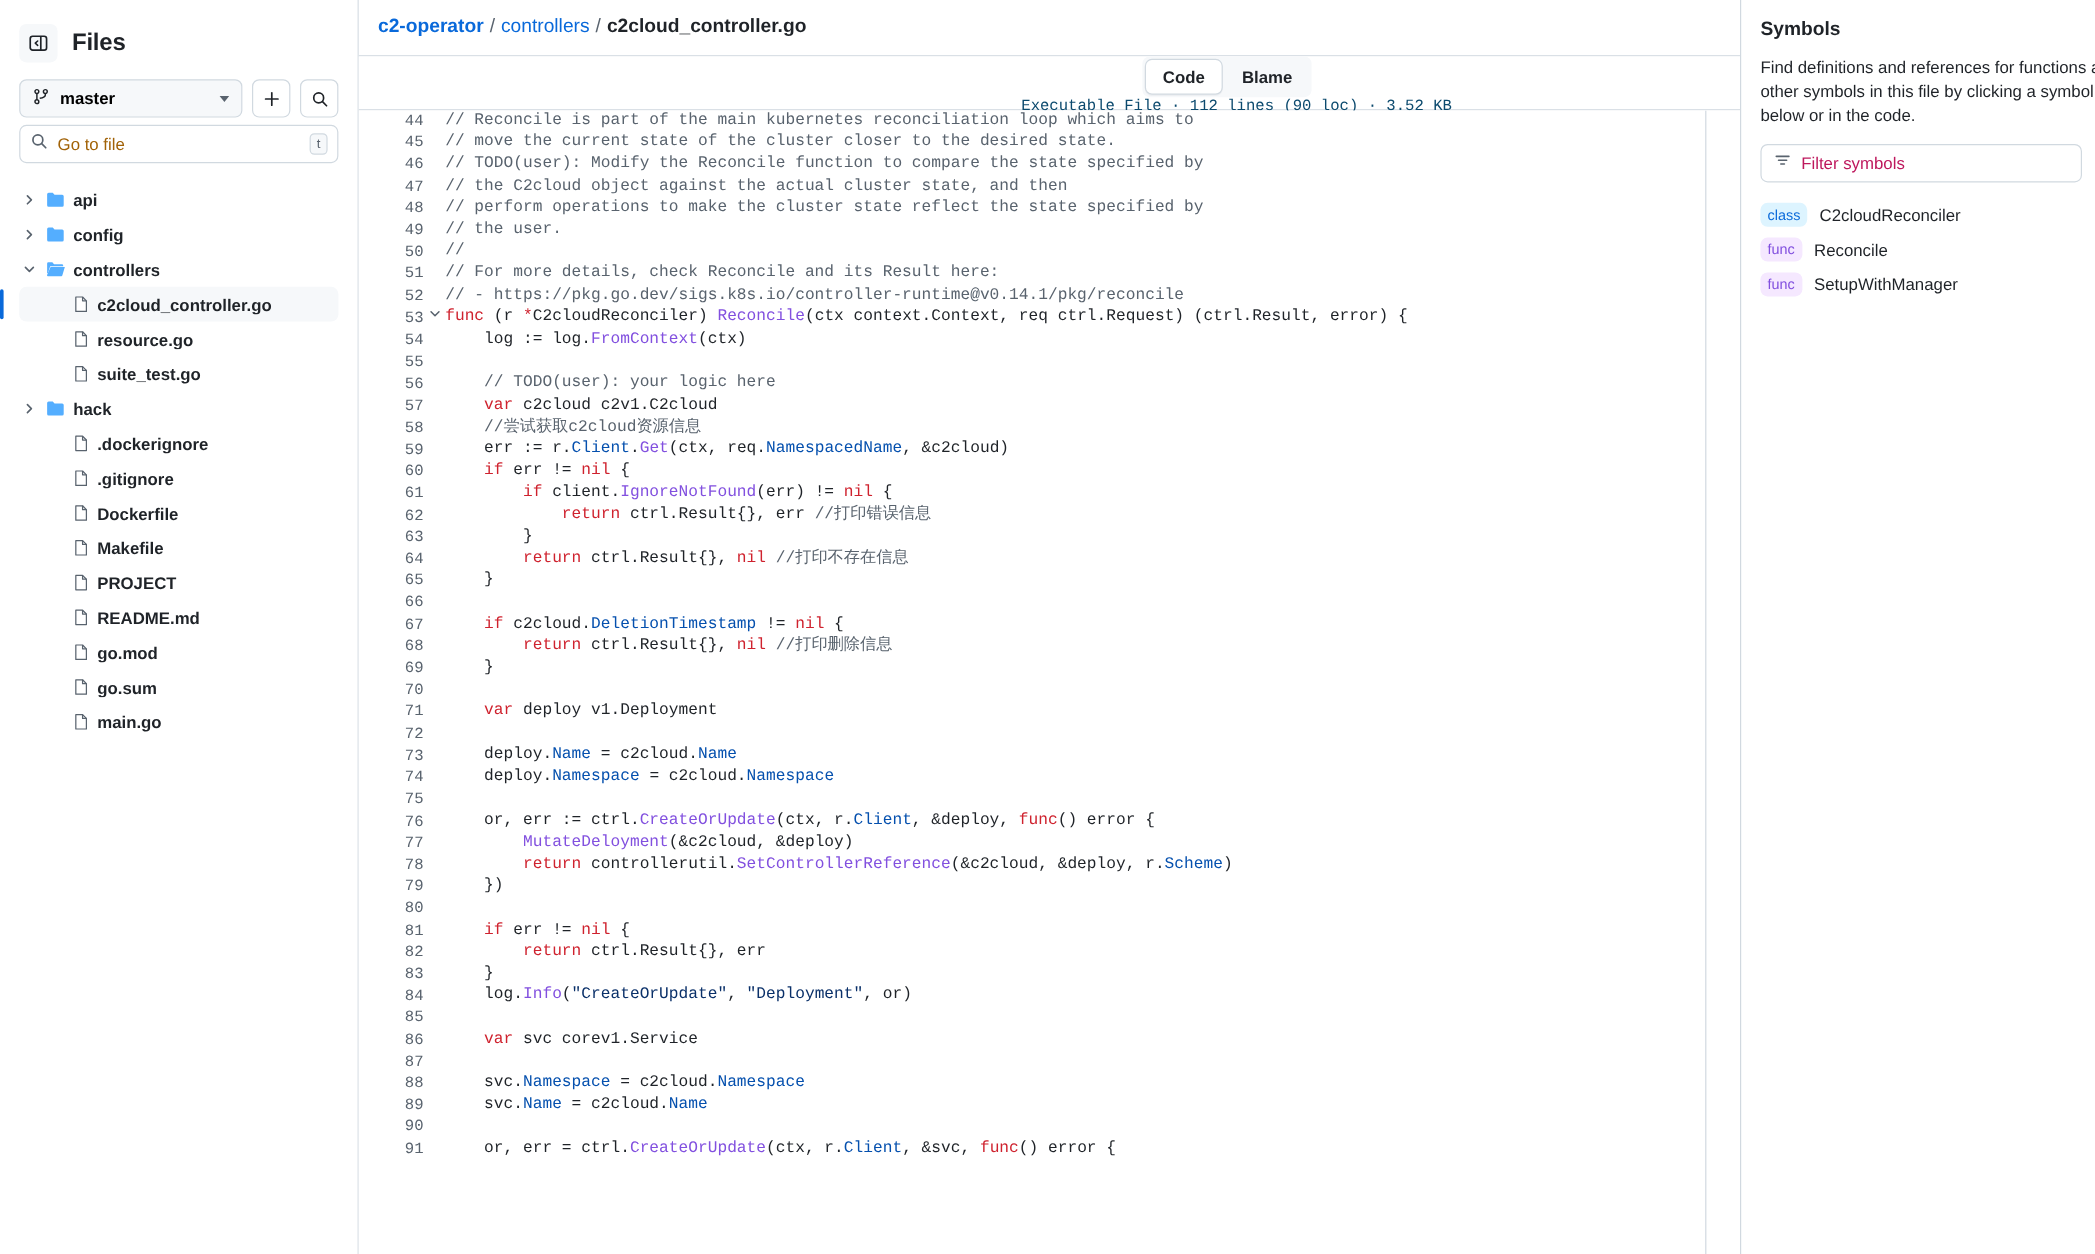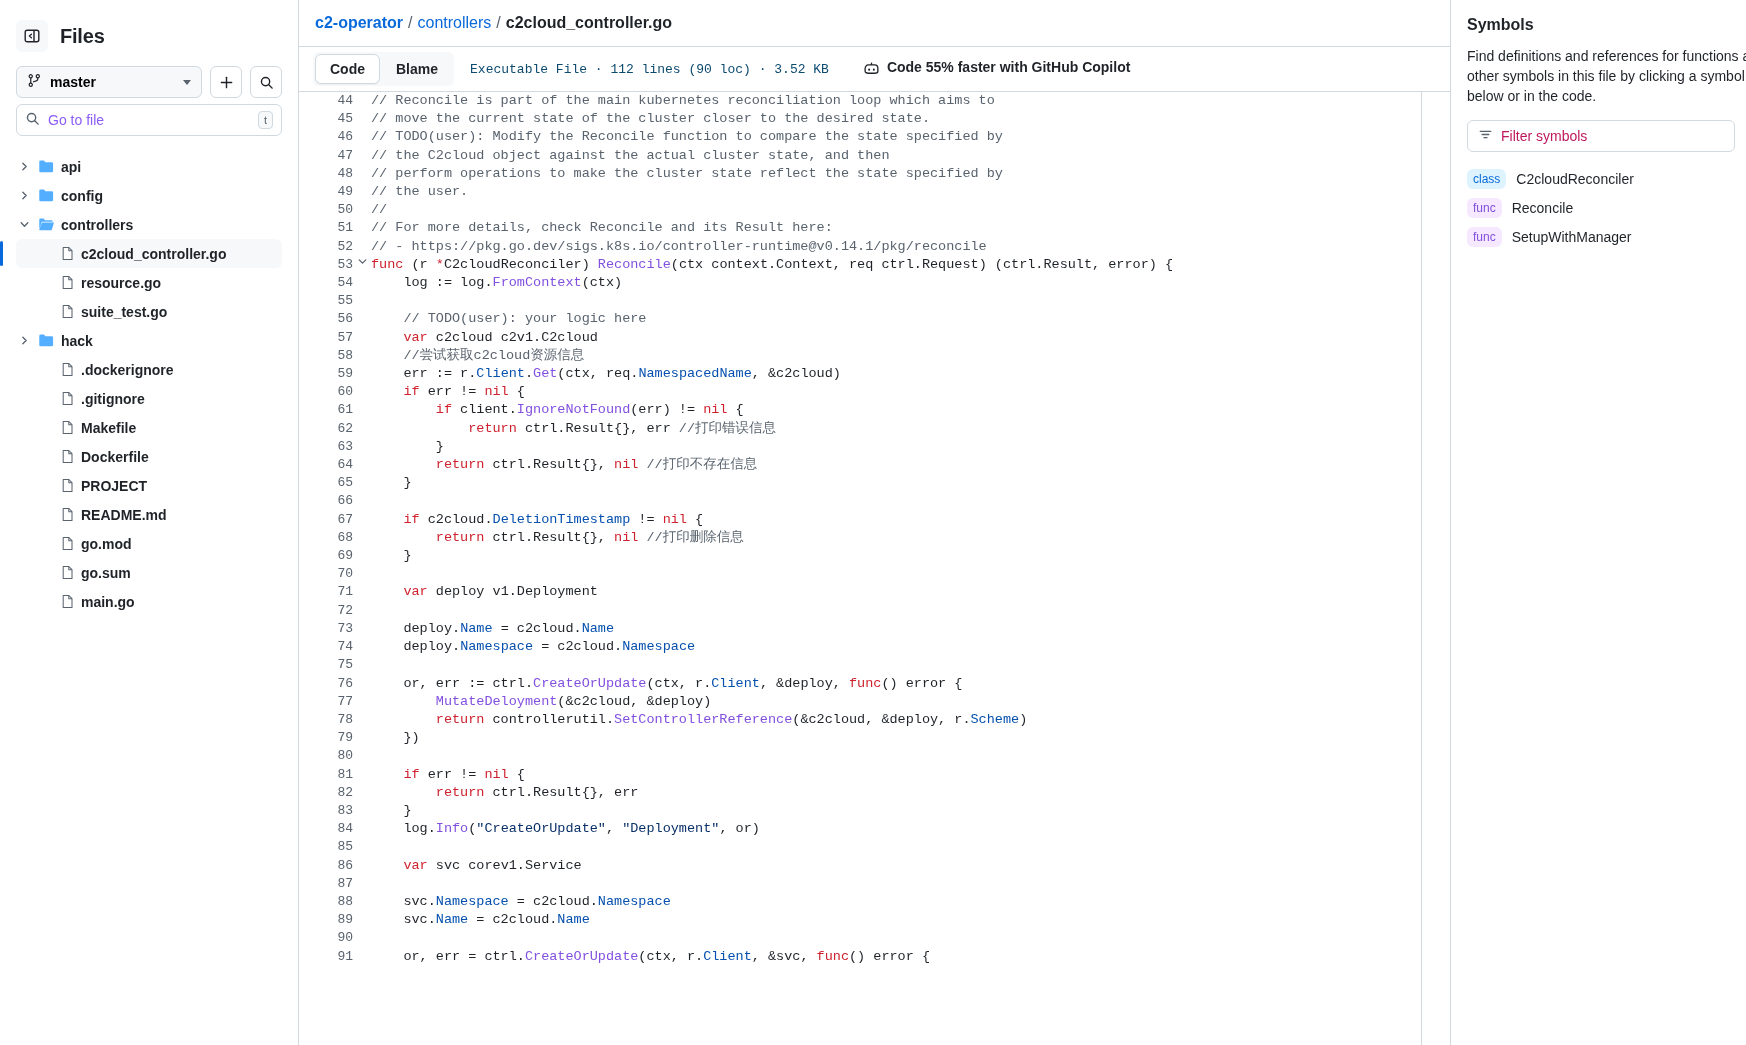--- a/index.html
+++ b/index.html
@@ -41,21 +41,21 @@
   .icon-btn {
     width: 32px; height: 32px; border: 1px solid #d1d9e0; border-radius: 6px;
     background: #ffffff; display: flex; align-items: center; justify-content: center;
     cursor: pointer;
   }
   .gotofile {
     position: relative; height: 32px; border: 1px solid #d1d9e0; border-radius: 6px;
     background: #ffffff; display: flex; align-items: center; gap: 8px; padding: 0 8px;
     margin-bottom: 16px; cursor: text;
   }
-  .gotofile .ph { color: #8b5cf6; font-size: 14px; flex: 1 1 auto; }
+  .gotofile .ph { color: #a16207; font-size: 14px; flex: 1 1 auto; }
   .kbd {
     border: 1px solid #d1d9e0; border-radius: 4px; background: #f6f8fa;
     font-size: 11px; color: #59636e; padding: 1px 5px; line-height: 14px;
   }
 
   .tree { list-style: none; }
   .tree-item {
     display: flex; align-items: center; height: 29px; gap: 6px;
     font-size: 14px; cursor: pointer; border-radius: 6px;
     padding-right: 6px; position: relative; font-weight: bold;
@@ -80,21 +80,21 @@
   }
   .crumb { font-size: 16px; display: flex; align-items: center; gap: 5px; }
   .crumb a { color: #0969da; text-decoration: none; cursor: pointer; }
   .crumb .repo { font-weight: 600; }
   .crumb .sep { color: #59636e; font-weight: 400; }
   .crumb .cur { font-weight: 600; color: #1f2328; }
   .topbtn { display: flex; align-items: center; gap: 5px; font-size: 14px; color: #1f2328; cursor: pointer; }
 
   .toolbar {
     height: 45px; display: flex; align-items: center; gap: 0;
-    padding: 0 14px; border-bottom: 1px solid #d1d9e0; background: #ffffff;
+    padding: 0 14px; border-bottom: 1px solid #d1d9e0; background: #ffffff; flex-direction: column;
   }
   .seg { display: flex; background: #f6f8fa; border-radius: 6px; padding: 2px; gap: 2px; }
   .seg button {
     font-family: "Liberation Sans", sans-serif;
     font-size: 14px; font-weight: 600; color: #1f2328;
     border: none; background: transparent; border-radius: 6px;
     padding: 4px 14px; cursor: pointer; line-height: 20px;
   }
   .seg button.active { background: #ffffff; border: 1px solid #d1d9e0; box-shadow: 0 1px 0 rgba(31,35,40,.04); }
   .meta {
@@ -319,31 +319,31 @@
           <span class="tree-label">.gitignore</span>
         </li>
         <li class="tree-item ind-file">
           <span class="chev spacer"></span>
           <span style="display: flex;">
             <svg width="15" height="15" viewBox="0 0 16 16">
               <path d="M3.4 1.6h6l3.4 3.4v9.4H3.4z" fill="#ffffff" stroke="#59636e" stroke-width="1.1" stroke-linejoin="round"></path>
               <path d="M9.4 1.6v3.4h3.4" fill="none" stroke="#59636e" stroke-width="1.1" stroke-linejoin="round"></path>
             </svg>
           </span>
+          <span class="tree-label">Dockerfile</span>
+        </li>
+        <li class="tree-item ind-file">
+          <span class="chev spacer"></span>
+          <span style="display: flex;">
+            <svg width="15" height="15" viewBox="0 0 16 16">
+              <path d="M3.4 1.6h6l3.4 3.4v9.4H3.4z" fill="#ffffff" stroke="#59636e" stroke-width="1.1" stroke-linejoin="round"></path>
+              <path d="M9.4 1.6v3.4h3.4" fill="none" stroke="#59636e" stroke-width="1.1" stroke-linejoin="round"></path>
+            </svg>
+          </span>
           <span class="tree-label">Makefile</span>
-        </li>
-        <li class="tree-item ind-file">
-          <span class="chev spacer"></span>
-          <span style="display: flex;">
-            <svg width="15" height="15" viewBox="0 0 16 16">
-              <path d="M3.4 1.6h6l3.4 3.4v9.4H3.4z" fill="#ffffff" stroke="#59636e" stroke-width="1.1" stroke-linejoin="round"></path>
-              <path d="M9.4 1.6v3.4h3.4" fill="none" stroke="#59636e" stroke-width="1.1" stroke-linejoin="round"></path>
-            </svg>
-          </span>
-          <span class="tree-label">Dockerfile</span>
         </li>
         <li class="tree-item ind-file">
           <span class="chev spacer"></span>
           <span style="display: flex;">
             <svg width="15" height="15" viewBox="0 0 16 16">
               <path d="M3.4 1.6h6l3.4 3.4v9.4H3.4z" fill="#ffffff" stroke="#59636e" stroke-width="1.1" stroke-linejoin="round"></path>
               <path d="M9.4 1.6v3.4h3.4" fill="none" stroke="#59636e" stroke-width="1.1" stroke-linejoin="round"></path>
             </svg>
           </span>
           <span class="tree-label">PROJECT</span>

